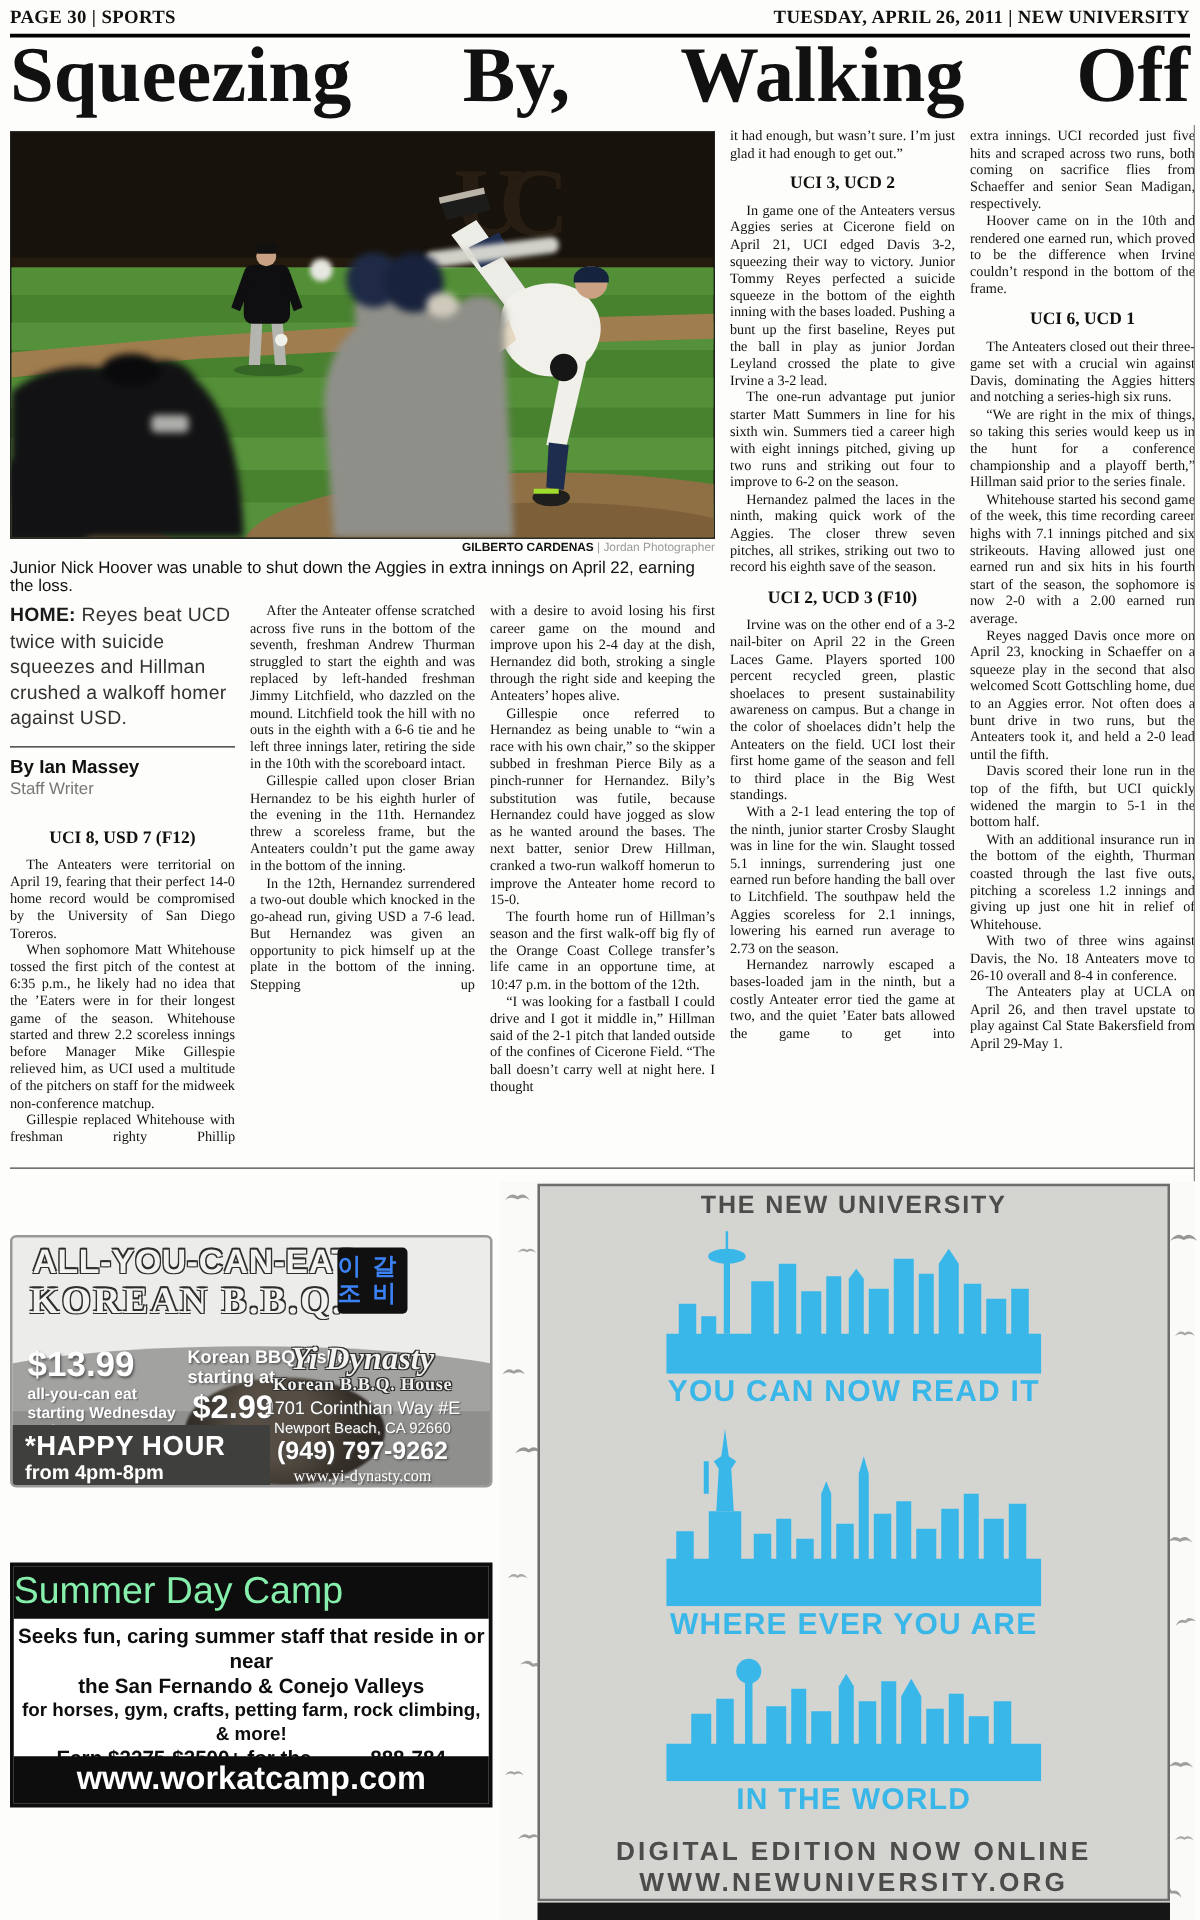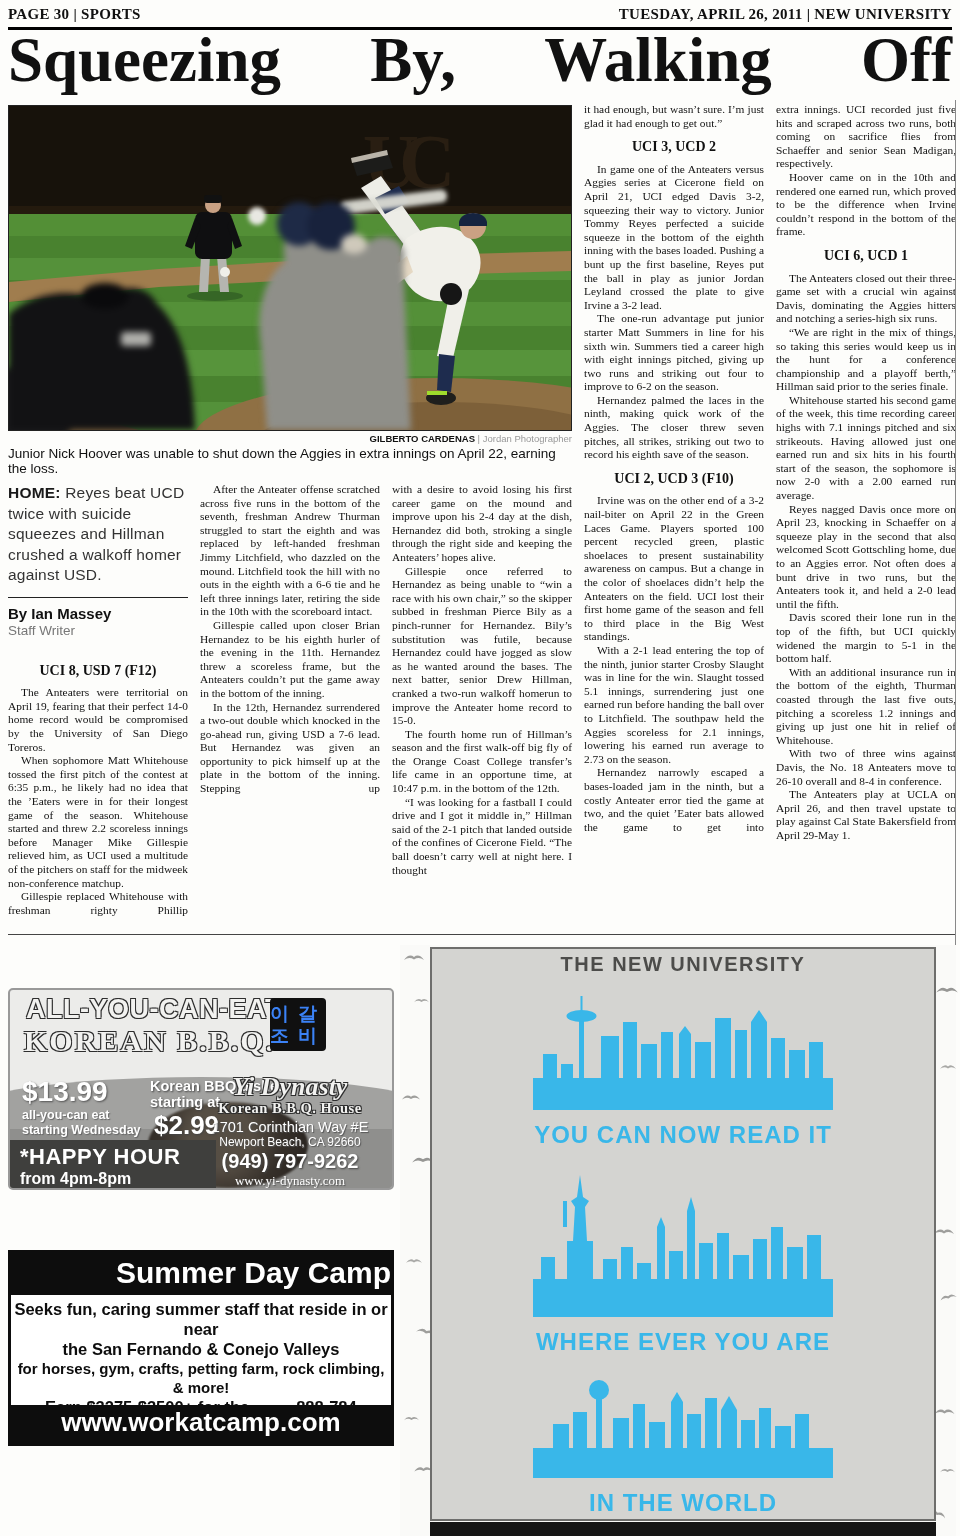--- a/index.html
+++ b/index.html
@@ -77,21 +77,21 @@
   .kbbq-name{font-family:"Liberation Serif",serif;font-style:italic;font-weight:bold;font-size:26px;line-height:26px;}
   .kbbq-tag{font-family:"Liberation Serif",serif;font-weight:bold;font-size:14.5px;line-height:17px;letter-spacing:.5px;}
   .kbbq-addr1{color:#fff;font-size:14.5px;margin-top:2px;text-shadow:1px 1px 1px #555;}
   .kbbq-addr2{color:#fff;font-size:12px;text-shadow:1px 1px 1px #555;}
   .kbbq-phone{color:#fff;font-size:20px;font-weight:900;margin-top:1px;text-shadow:1px 1px 2px #444;}
   .kbbq-web{color:#fff;font-family:"Liberation Serif",serif;font-size:13px;text-shadow:1px 1px 1px #555;}
 
   
   .ad-camp{position:absolute;left:8px;top:1250px;width:386px;height:196px;border:3px solid #0d0d0d;
            box-sizing:border-box;background:#fff;font-family:"Liberation Sans",sans-serif;}
-  .camp-head{background:#0d0d0d;color:#ffffff;text-align:right;font-size:30px;font-weight:700;padding:3px 0 5px;}
+  .camp-head{background:#0d0d0d;color:#86efac;text-align:left;font-size:30px;font-weight:400;padding:3px 0 5px;}
   .camp-body{text-align:center;color:#0d0d0d;padding-top:4px;}
   .camp-l1{font-size:16.5px;font-weight:800;line-height:20px;}
   .camp-l2{font-size:16.5px;font-weight:800;line-height:20px;}
   .camp-l3{font-size:14.5px;font-weight:600;line-height:19px;}
   .camp-l4{font-size:15px;font-weight:600;line-height:19px;}
   .camp-earn{display:flex;justify-content:space-between;padding:0 8px;font-weight:800;font-size:16.5px;margin-top:1px;}
   .camp-foot{position:absolute;left:0;right:0;bottom:0;background:#0d0d0d;color:#fff;text-align:center;
              font-size:26px;font-weight:800;padding:2px 0 5px;}
 
   
@@ -414,17 +414,21 @@
           <polygon points="188,80 188,36 196,22 204,36 204,80"></polygon>
           <rect x="208" y="46" width="14" height="34"></rect>
           <rect x="226" y="34" width="12" height="46"></rect>
           <rect x="242" y="52" width="16" height="28"></rect>
           <rect x="262" y="40" width="14" height="40"></rect>
           <rect x="0" y="74" width="300" height="30"></rect>
         </g>
       </svg>
       <div class="house-blue">IN THE WORLD</div>
 
+      <div class="house-foot">
+        <div>DIGITAL EDITION NOW ONLINE</div>
+        <div>WWW.NEWUNIVERSITY.ORG</div>
+      </div>
     </div>
     <div class="house-strip"></div>
   </div>
 
 </div>
 
 </body></html>

